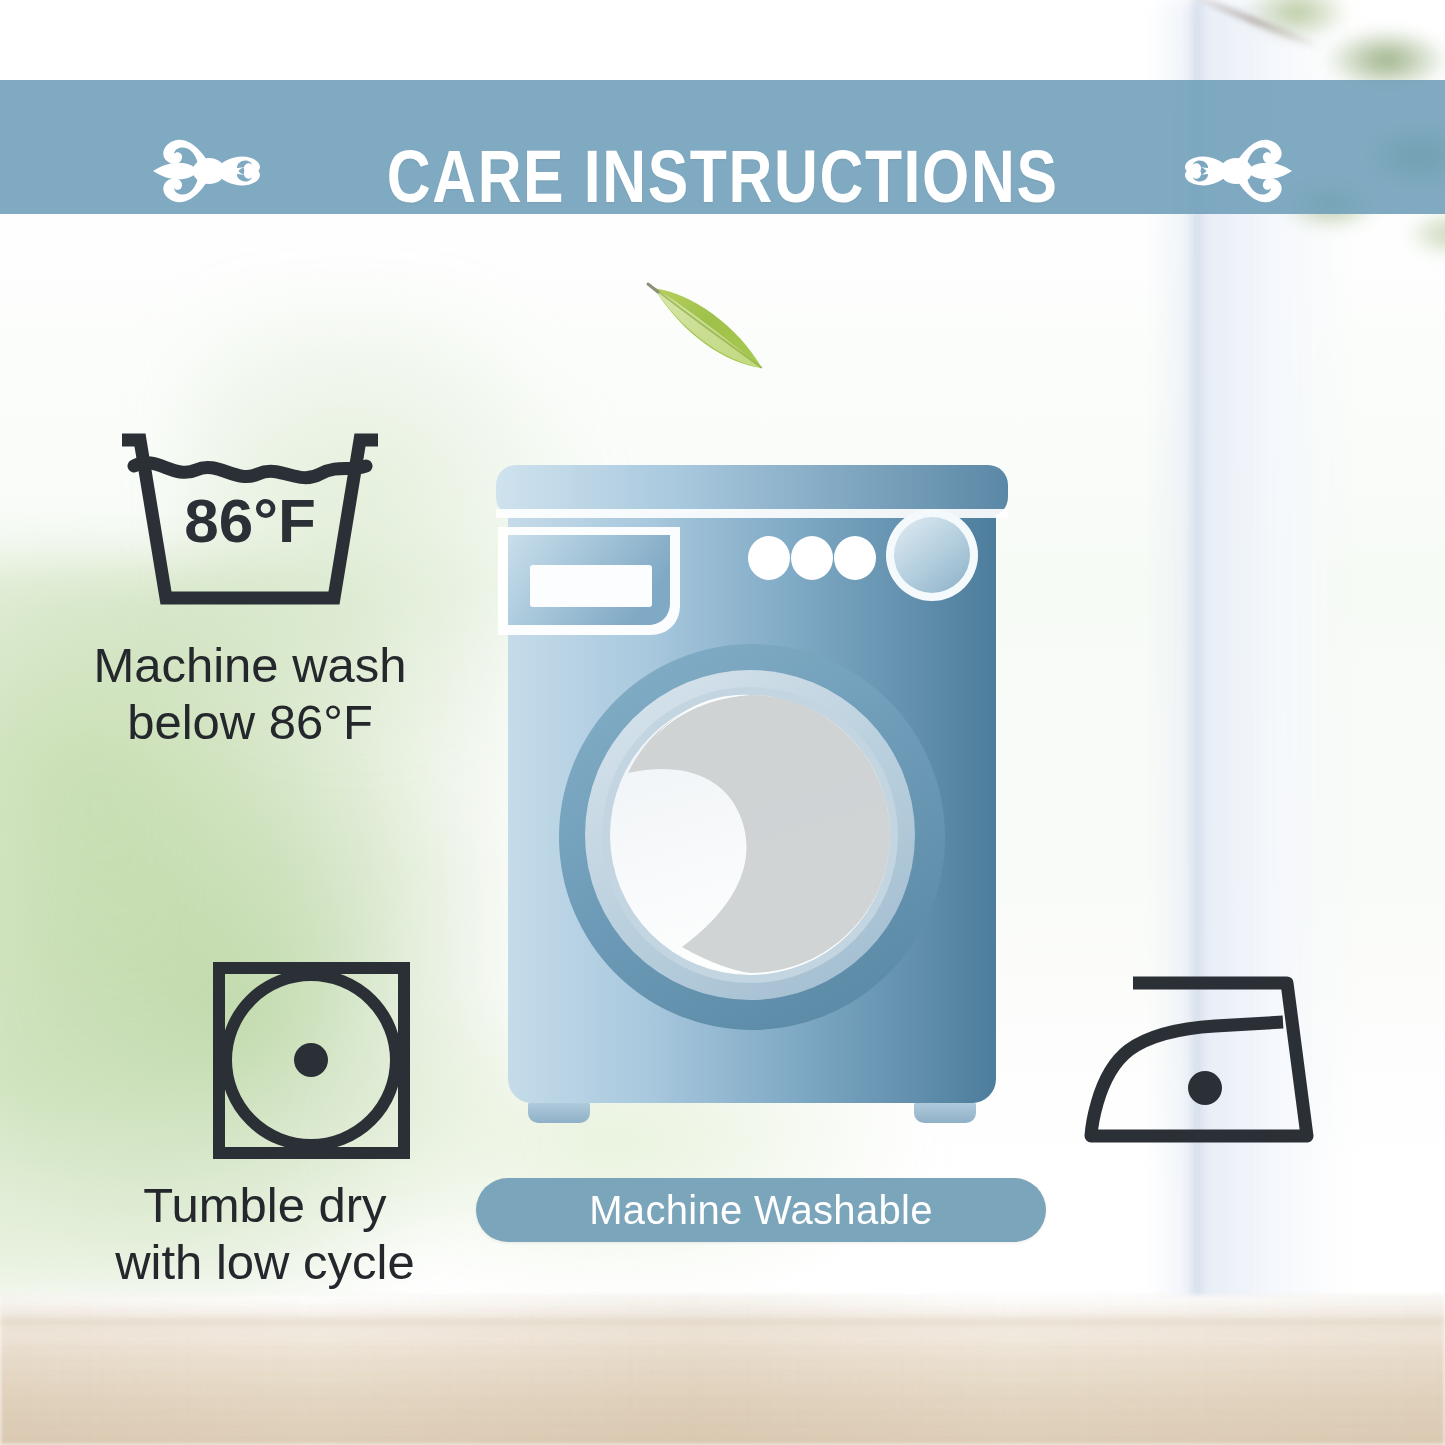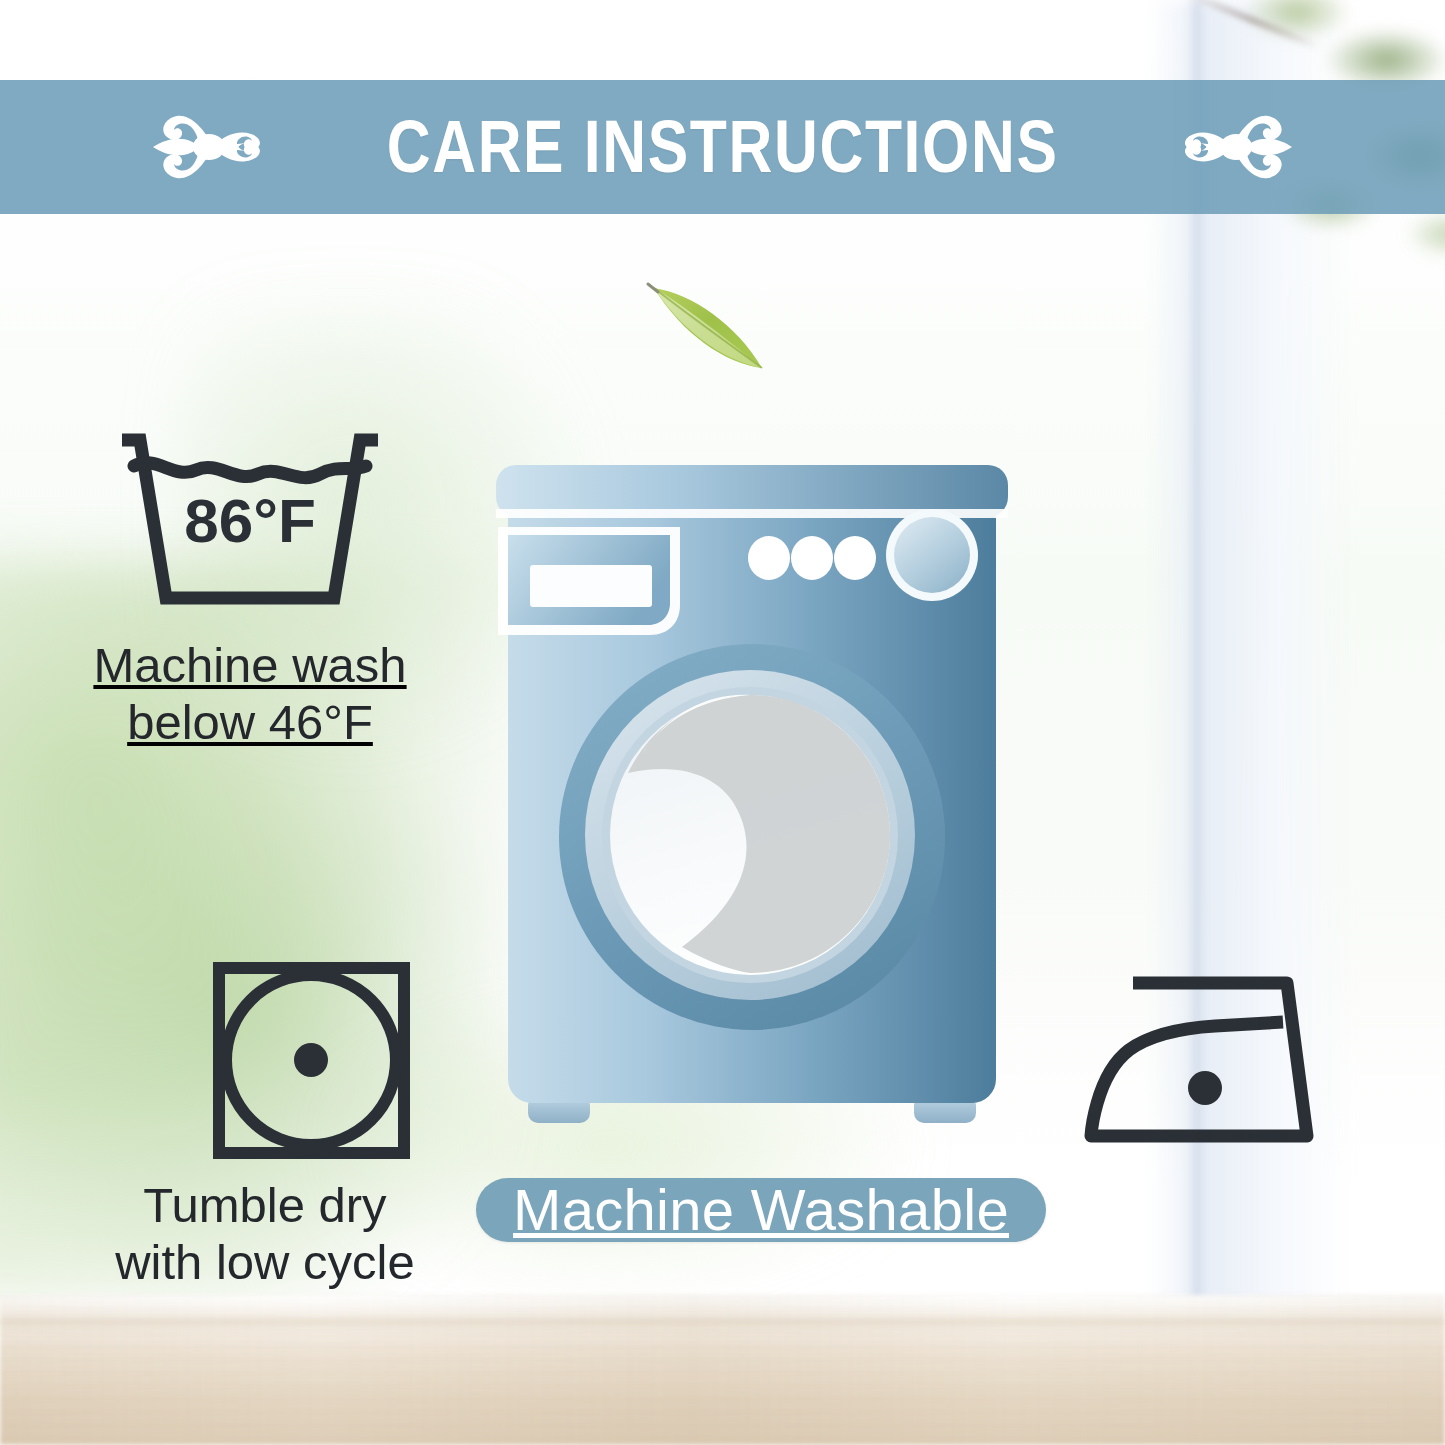--- a/index.html
+++ b/index.html
@@ -77,56 +77,56 @@
   .bg-wood-edge{
     position:absolute;left:0;bottom:118px;width:1445px;height:10px;
     background:linear-gradient(180deg,rgba(255,255,255,0),rgba(205,188,162,.55),rgba(255,255,255,0));
     filter:blur(4px);
   }
 
   
   .banner{
     position:absolute;left:0;top:80px;width:1445px;height:134px;
     background:rgba(110,158,184,.88);
-    display:flex;align-items:center;justify-content:center;gap:34px;
+    display:flex;align-items:flex-end;justify-content:center;gap:34px;
   }
   .banner-title{
     color:#ffffff;font-size:74px;line-height:1;font-weight:bold;
     letter-spacing:2px;white-space:nowrap;
     transform:scaleX(.82);transform-origin:center;
     text-shadow:0 1px 2px rgba(0,0,0,.07);
   }
   .flourish{width:132px;height:86px;flex:0 0 auto;}
   .flourish svg{display:block;width:100%;height:100%;}
 
   
   .leaf{position:absolute;left:640px;top:272px;width:150px;height:110px;}
 
   
   .care{position:absolute;text-align:center;}
   .care .sym{display:flex;align-items:center;justify-content:center;height:210px;}
   .care .cap{
     color:#24272b;font-size:49px;line-height:1.17;margin-top:12px;white-space:pre-line;
   }
-  #care-wash{left:20px;top:415px;width:460px;text-decoration:underline;}
+  #care-wash{left:20px;top:415px;width:460px;}
   #care-bleach{left:975px;top:415px;width:460px;}
   #care-dry{left:35px;top:955px;width:460px;}
   #care-iron{left:975px;top:955px;width:460px;}
 
   
   .machine{position:absolute;left:482px;top:455px;width:540px;height:680px;}
 
   
   .badge{
     position:absolute;left:476px;top:1178px;width:570px;height:64px;
     background:#7ba5ba;border-radius:34px;
     display:flex;align-items:center;justify-content:center;
     box-shadow:0 1px 3px rgba(0,0,0,.08);
   }
-  .badge-text{color:#ffffff;font-size:58px;line-height:1;letter-spacing:.3px;text-decoration:underline;}
+  .badge-text{color:#ffffff;font-size:40px;line-height:1;letter-spacing:.3px;}
 </style>
 </head>
 <body>
 
 <div id="stage">
 
   <div class="bg bg-base"></div>
   <div class="bg-green-left"></div>
   <div class="bg-green-left2"></div>
   <div class="bg-green-mid"></div>
@@ -188,21 +188,21 @@
 
   <div class="care" id="care-wash">
     <div class="sym">
       <svg viewBox="0 0 300 205" width="300" height="205">
         <path d="M22 22 L40 22 L66 180 L234 180 L260 22 L278 22" fill="none" stroke="#2b3036" stroke-width="13" stroke-linejoin="miter"></path>
         <path d="M34 48 C56 36 74 62 96 52 C118 42 136 66 158 56 C180 46 198 68 220 56 C238 46 252 54 266 48" fill="none" stroke="#2b3036" stroke-width="13" stroke-linecap="round"></path>
         <text x="150" y="124" text-anchor="middle" font-family="Liberation Sans, sans-serif" font-size="62" font-weight="bold" fill="#2b3036">86°F</text>
       </svg>
     </div>
     <div class="cap">Machine wash
-below 46°F</div>
+below 86°F</div>
   </div>
 
 
   <div class="care" id="care-dry">
     <div class="sym">
       <svg viewBox="0 0 300 205" width="300" height="205">
         <rect x="104" y="10" width="185" height="185" fill="none" stroke="#2b3036" stroke-width="12"></rect>
         <circle cx="196" cy="102" r="85" fill="none" stroke="#2b3036" stroke-width="12"></circle>
         <circle cx="196" cy="102" r="17" fill="#2b3036"></circle>
       </svg>

